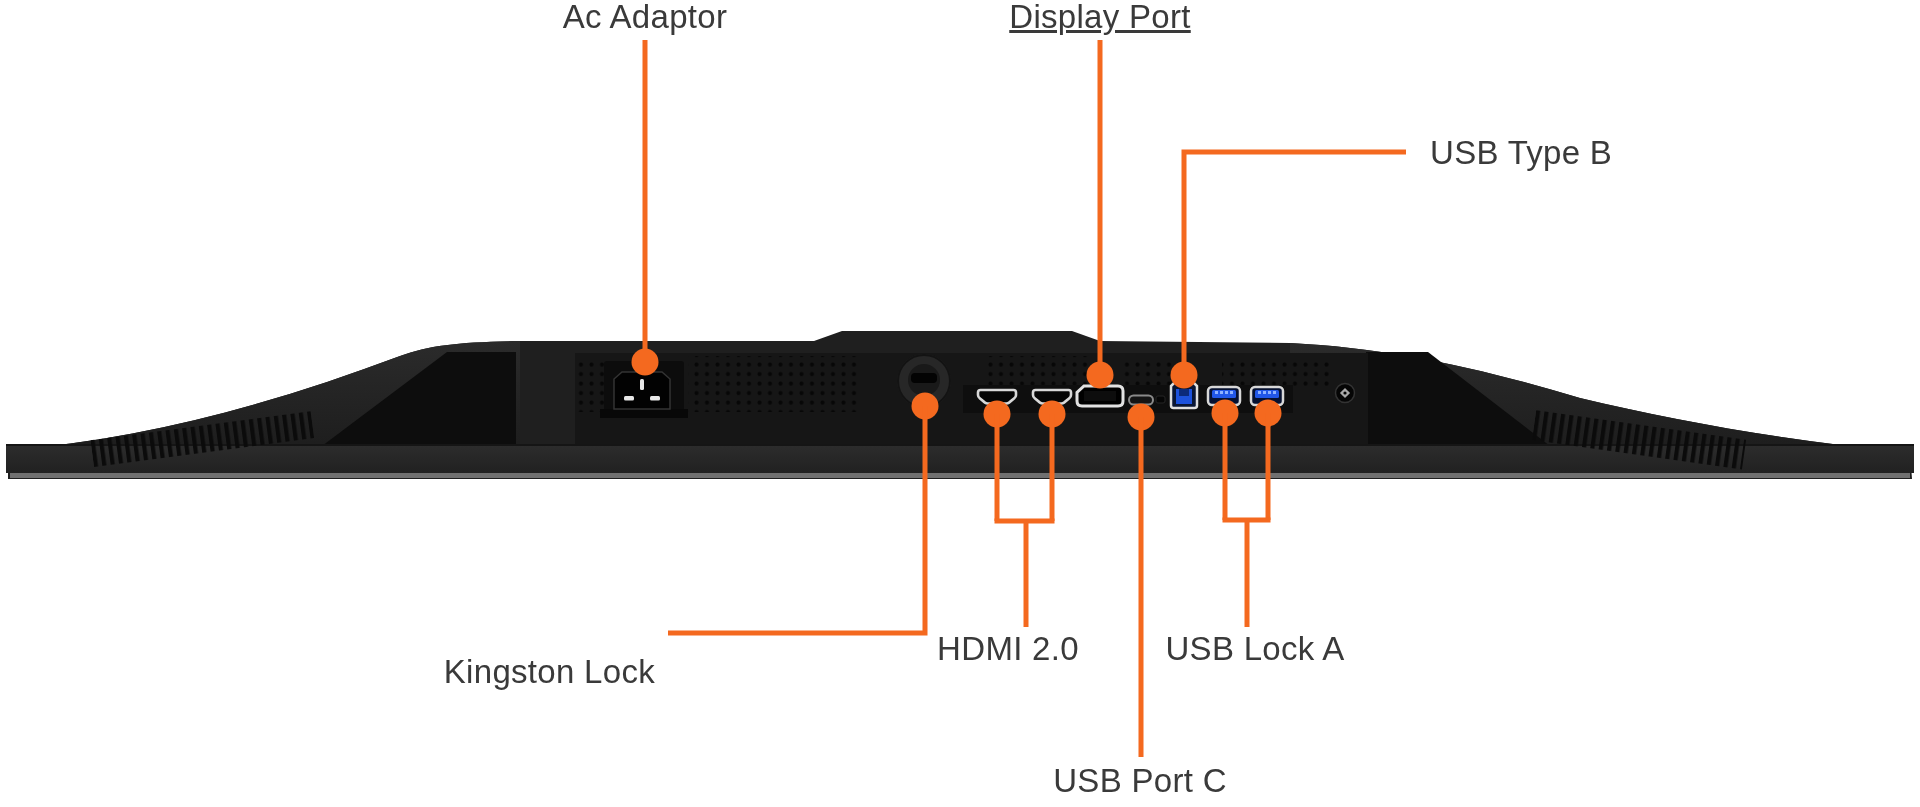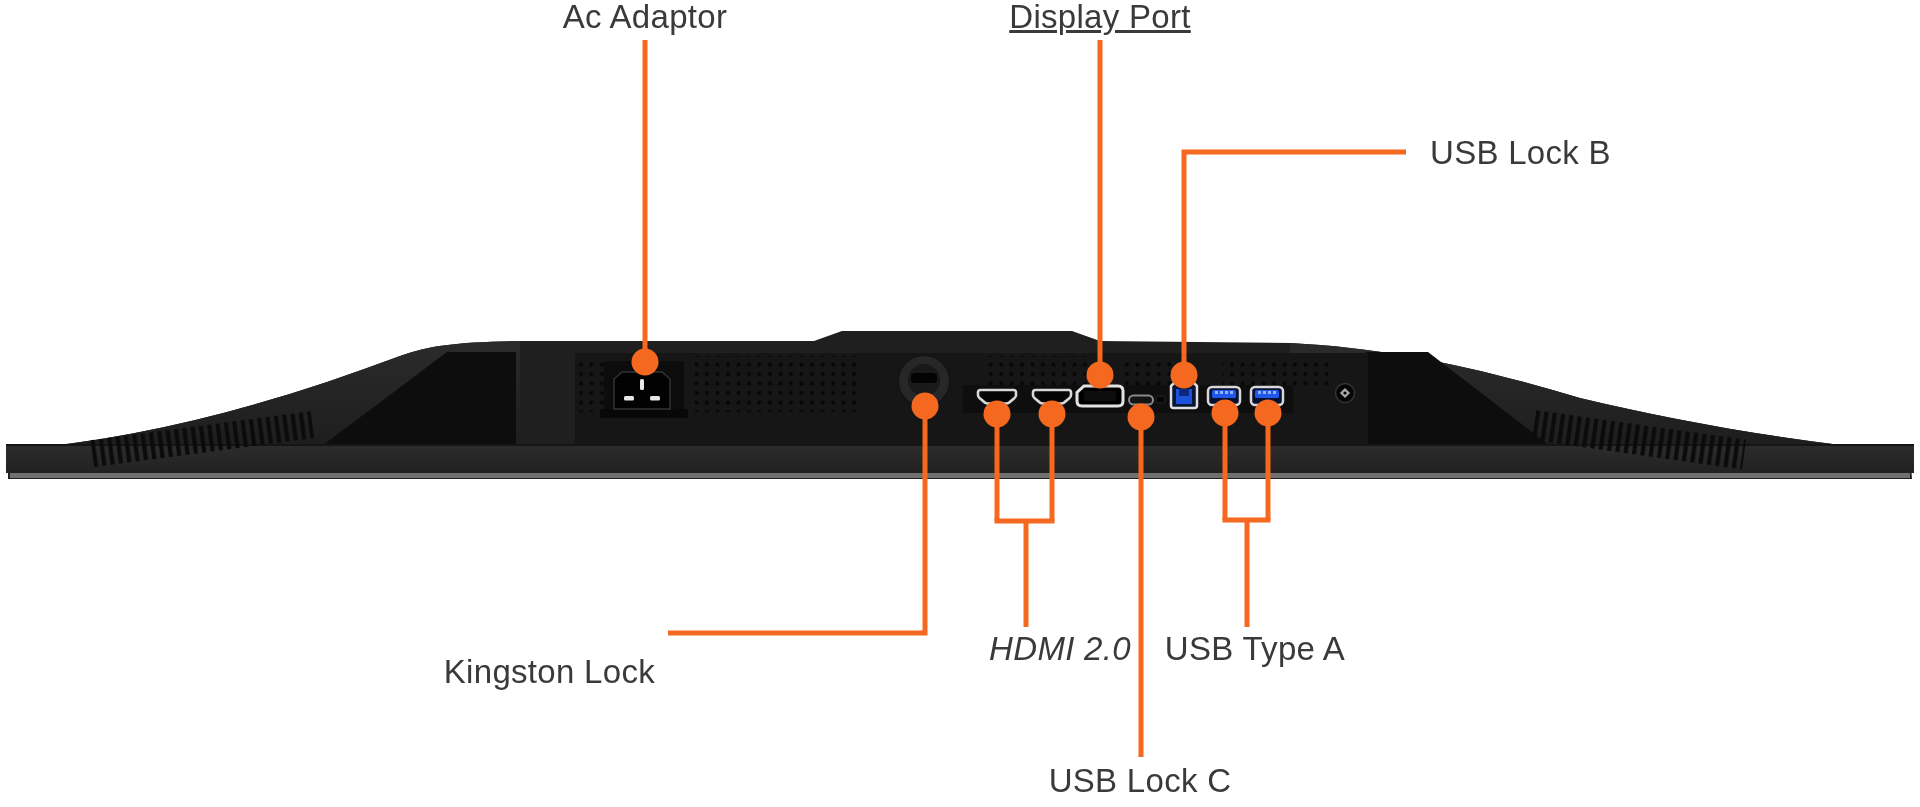--- a/index.html
+++ b/index.html
@@ -8,21 +8,21 @@
   :root{--accent:#F4691F;--label-color:#3A3A3A;}
   #monitor-svg{position:absolute;left:0;top:0;}
   .callout-line{stroke:var(--accent);stroke-width:5;fill:none;}
   .callout-dot{fill:var(--accent);}
   .label{position:absolute;font-size:33px;line-height:31px;color:var(--label-color);
          white-space:nowrap;letter-spacing:.3px;}
   .lbl-ac{left:645px;top:1px;transform:translateX(-50%);}
   .lbl-dp{left:1100px;top:1px;transform:translateX(-50%);text-decoration:underline;}
   .lbl-usbb{left:1430px;top:137px;}
   .lbl-kingston{left:655px;top:656px;transform:translateX(-100%);}
-  .lbl-hdmi{left:1060px;top:633px;transform:translateX(-50%);font-style:italic;}
+  .lbl-hdmi{left:1008px;top:633px;transform:translateX(-50%);}
   .lbl-usba{left:1255px;top:633px;transform:translateX(-50%);}
   .lbl-usbc{left:1140px;top:765px;transform:translateX(-50%);}
 </style>
 </head>
 <body>
 
 <div id="stage">
 
   <svg id="monitor-svg" width="1920" height="807" viewBox="0 0 1920 807">
     <defs>
@@ -175,19 +175,19 @@
       <path class="callout-line" d="M1247 520 V627"></path>
     </g>
     <g>
       <circle class="callout-dot" cx="1141" cy="417" r="13.5"></circle>
       <path class="callout-line" d="M1141 417 V757"></path>
     </g>
   </svg>
 
   <div class="label lbl-ac">Ac Adaptor</div>
   <div class="label lbl-dp">Display Port</div>
-  <div class="label lbl-usbb">USB Lock B</div>
+  <div class="label lbl-usbb">USB Type B</div>
   <div class="label lbl-kingston">Kingston Lock</div>
   <div class="label lbl-hdmi">HDMI 2.0</div>
-  <div class="label lbl-usba">USB Type A</div>
-  <div class="label lbl-usbc">USB Lock C</div>
+  <div class="label lbl-usba">USB Lock A</div>
+  <div class="label lbl-usbc">USB Port C</div>
 
 </div>
 
 </body></html>

